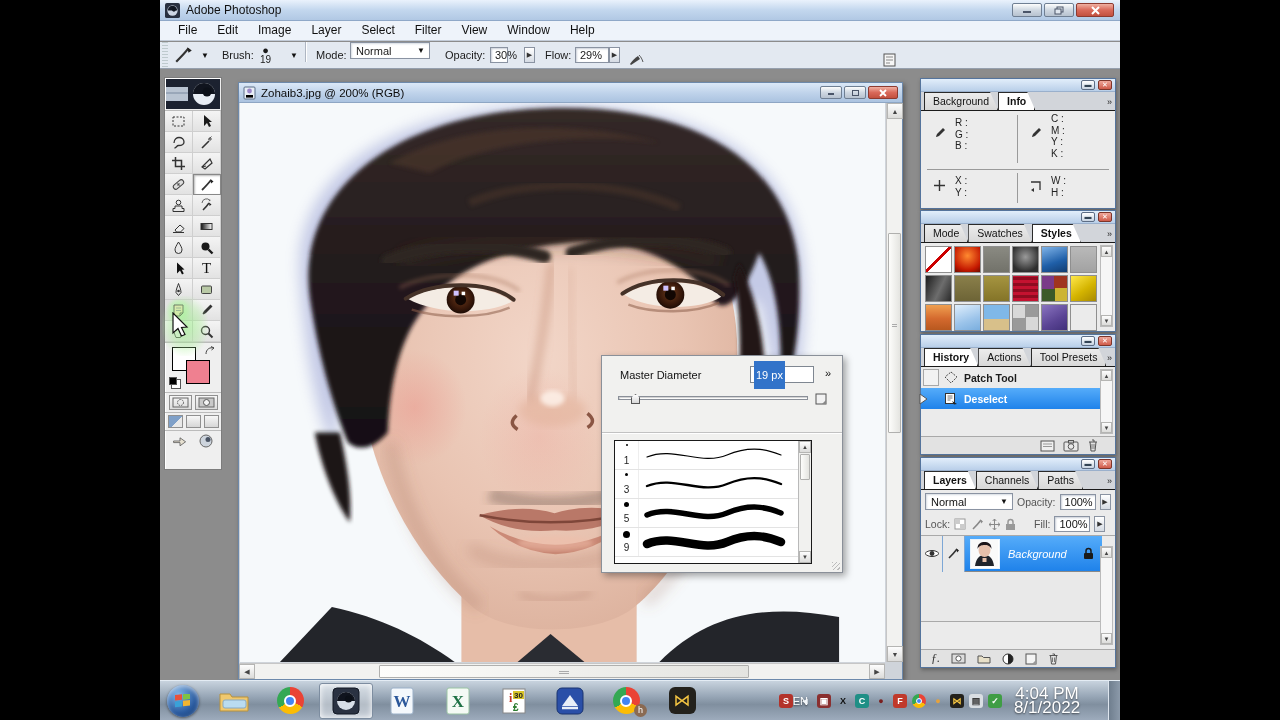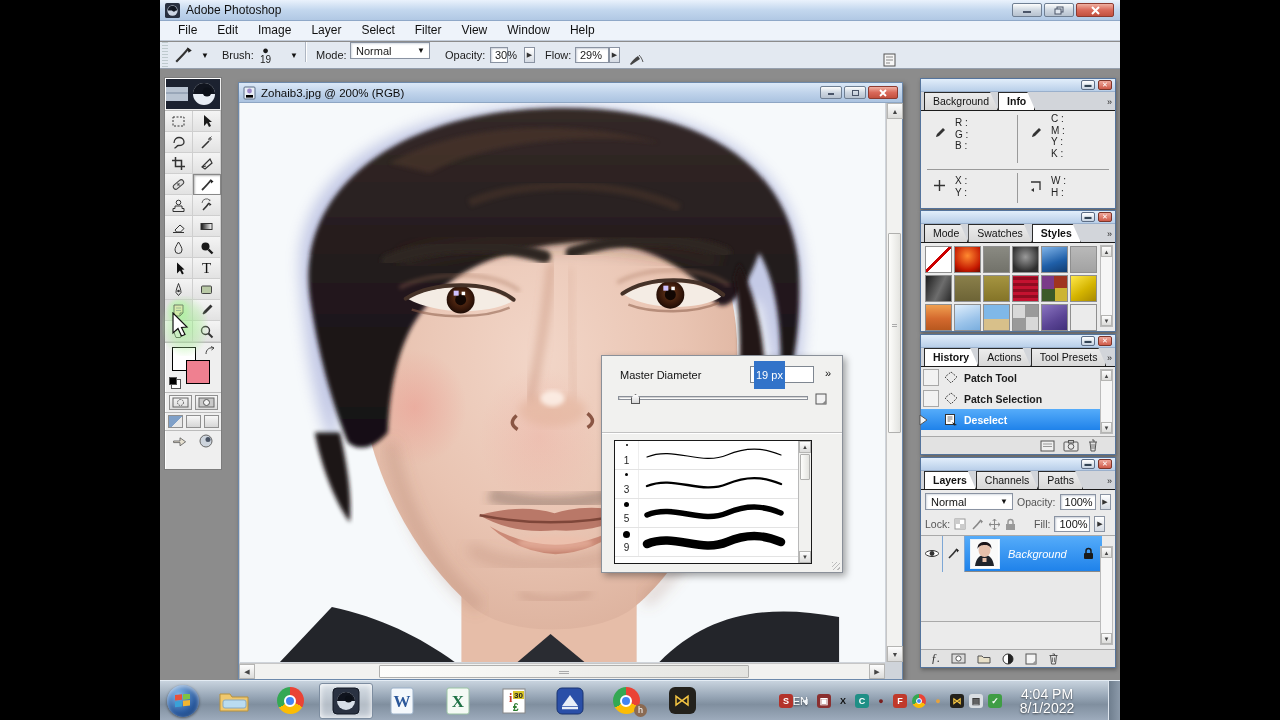--- a/index.html
+++ b/index.html
@@ -80,21 +80,21 @@
   .brow{display:flex;align-items:center;height:29px;border-bottom:1px solid #e3e3e3}
   .bnum{width:24px;height:100%;display:flex;flex-direction:column;align-items:center;justify-content:space-between;padding:3px 0;font-size:10px;color:#222;border-right:1px solid #eee}
   .bdot{background:#000;border-radius:50%}
   .blist-scroll{position:absolute;right:0;top:0;width:13px;height:100%;background:#f1f1ef;border-left:1px solid #b9b9b9}
   
   .taskbar{position:absolute;left:0;bottom:0;width:100%;height:40px;background:linear-gradient(#c8d3de,#97a6b6 40%,#808f9f 60%,#9dabbc);border-top:1px solid #e4ecf4;display:flex;align-items:center}
   .tb-app{width:54px;height:36px;margin:0 1px;border-radius:3px;display:flex;align-items:center;justify-content:center;position:relative}
   .tb-app.active{background:rgba(255,255,255,.42);border:1px solid #7d8da0;box-shadow:inset 0 0 6px #fff}
   .tray{position:absolute;right:118px;display:flex;align-items:center;gap:5px}
   .tray-ic{width:14px;height:14px;border-radius:3px;display:flex;align-items:center;justify-content:center;font-size:9px;font-weight:bold}
-  .clock{position:absolute;right:34px;width:78px;text-align:center;color:#fff;font-size:14px;line-height:14px;text-shadow:0 1px 2px rgba(0,0,0,.6)}
+  .clock{position:absolute;right:34px;width:78px;text-align:center;color:#fff;font-size:17px;line-height:14px;text-shadow:0 1px 2px rgba(0,0,0,.6)}
   .show-desk{position:absolute;right:0;top:0;width:12px;height:40px;background:linear-gradient(90deg,#6f7e8e,#8c9aaa);border-left:1px solid #dde5ee}
   .lang{position:absolute;right:312px;color:#fff;font-size:11px;text-shadow:0 1px 2px rgba(0,0,0,.6)}
   .cursor-glow{position:absolute;left:2px;top:296px;width:46px;height:60px;background:radial-gradient(ellipse,rgba(140,240,120,.55) 0%,rgba(170,240,150,.35) 50%,rgba(170,240,150,0) 75%);pointer-events:none}
 </style>
 </head>
 <body>
 
 <div class="screen">
 
   <div class="titlebar">
@@ -658,29 +658,20 @@
     <div style="margin-right:13px">
       <div class="hrow">
         <div class="hbox"></div>
         <span class="hicon">
             <svg width="14" height="13">
               <path d="M7 1 L13 6 L7 12 L1 6 Z" fill="none" stroke="#444" stroke-dasharray="2 1.3"></path>
             </svg>
           </span>
         <span>Patch Tool</span>
       </div>
-      <div class="hrow">
-        <div class="hbox"></div>
-        <span class="hicon">
-            <svg width="14" height="13">
-              <path d="M7 1 L13 6 L7 12 L1 6 Z" fill="none" stroke="#444" stroke-dasharray="2 1.3"></path>
-            </svg>
-          </span>
-        <span>Patch Selection</span>
-      </div>
       <div class="hrow selected">
         <svg style="position:absolute;left:-2px" width="10" height="12">
             <path d="M1 1 L8 6 L1 11 Z" fill="#f4f4f4" stroke="#555"></path>
           </svg>
         <div class="hbox" style="visibility:hidden"></div>
         <span class="hicon">
             <svg width="14" height="13">
               <rect x="1.5" y="1.5" width="9" height="10" fill="#fff" stroke="#333"></rect>
               <path d="M3.5 4 h5 M3.5 6 h5 M3.5 8 h3" stroke="#777"></path>
               <path d="M8 9 l5 3 -3 .6 Z" fill="#222"></path>

